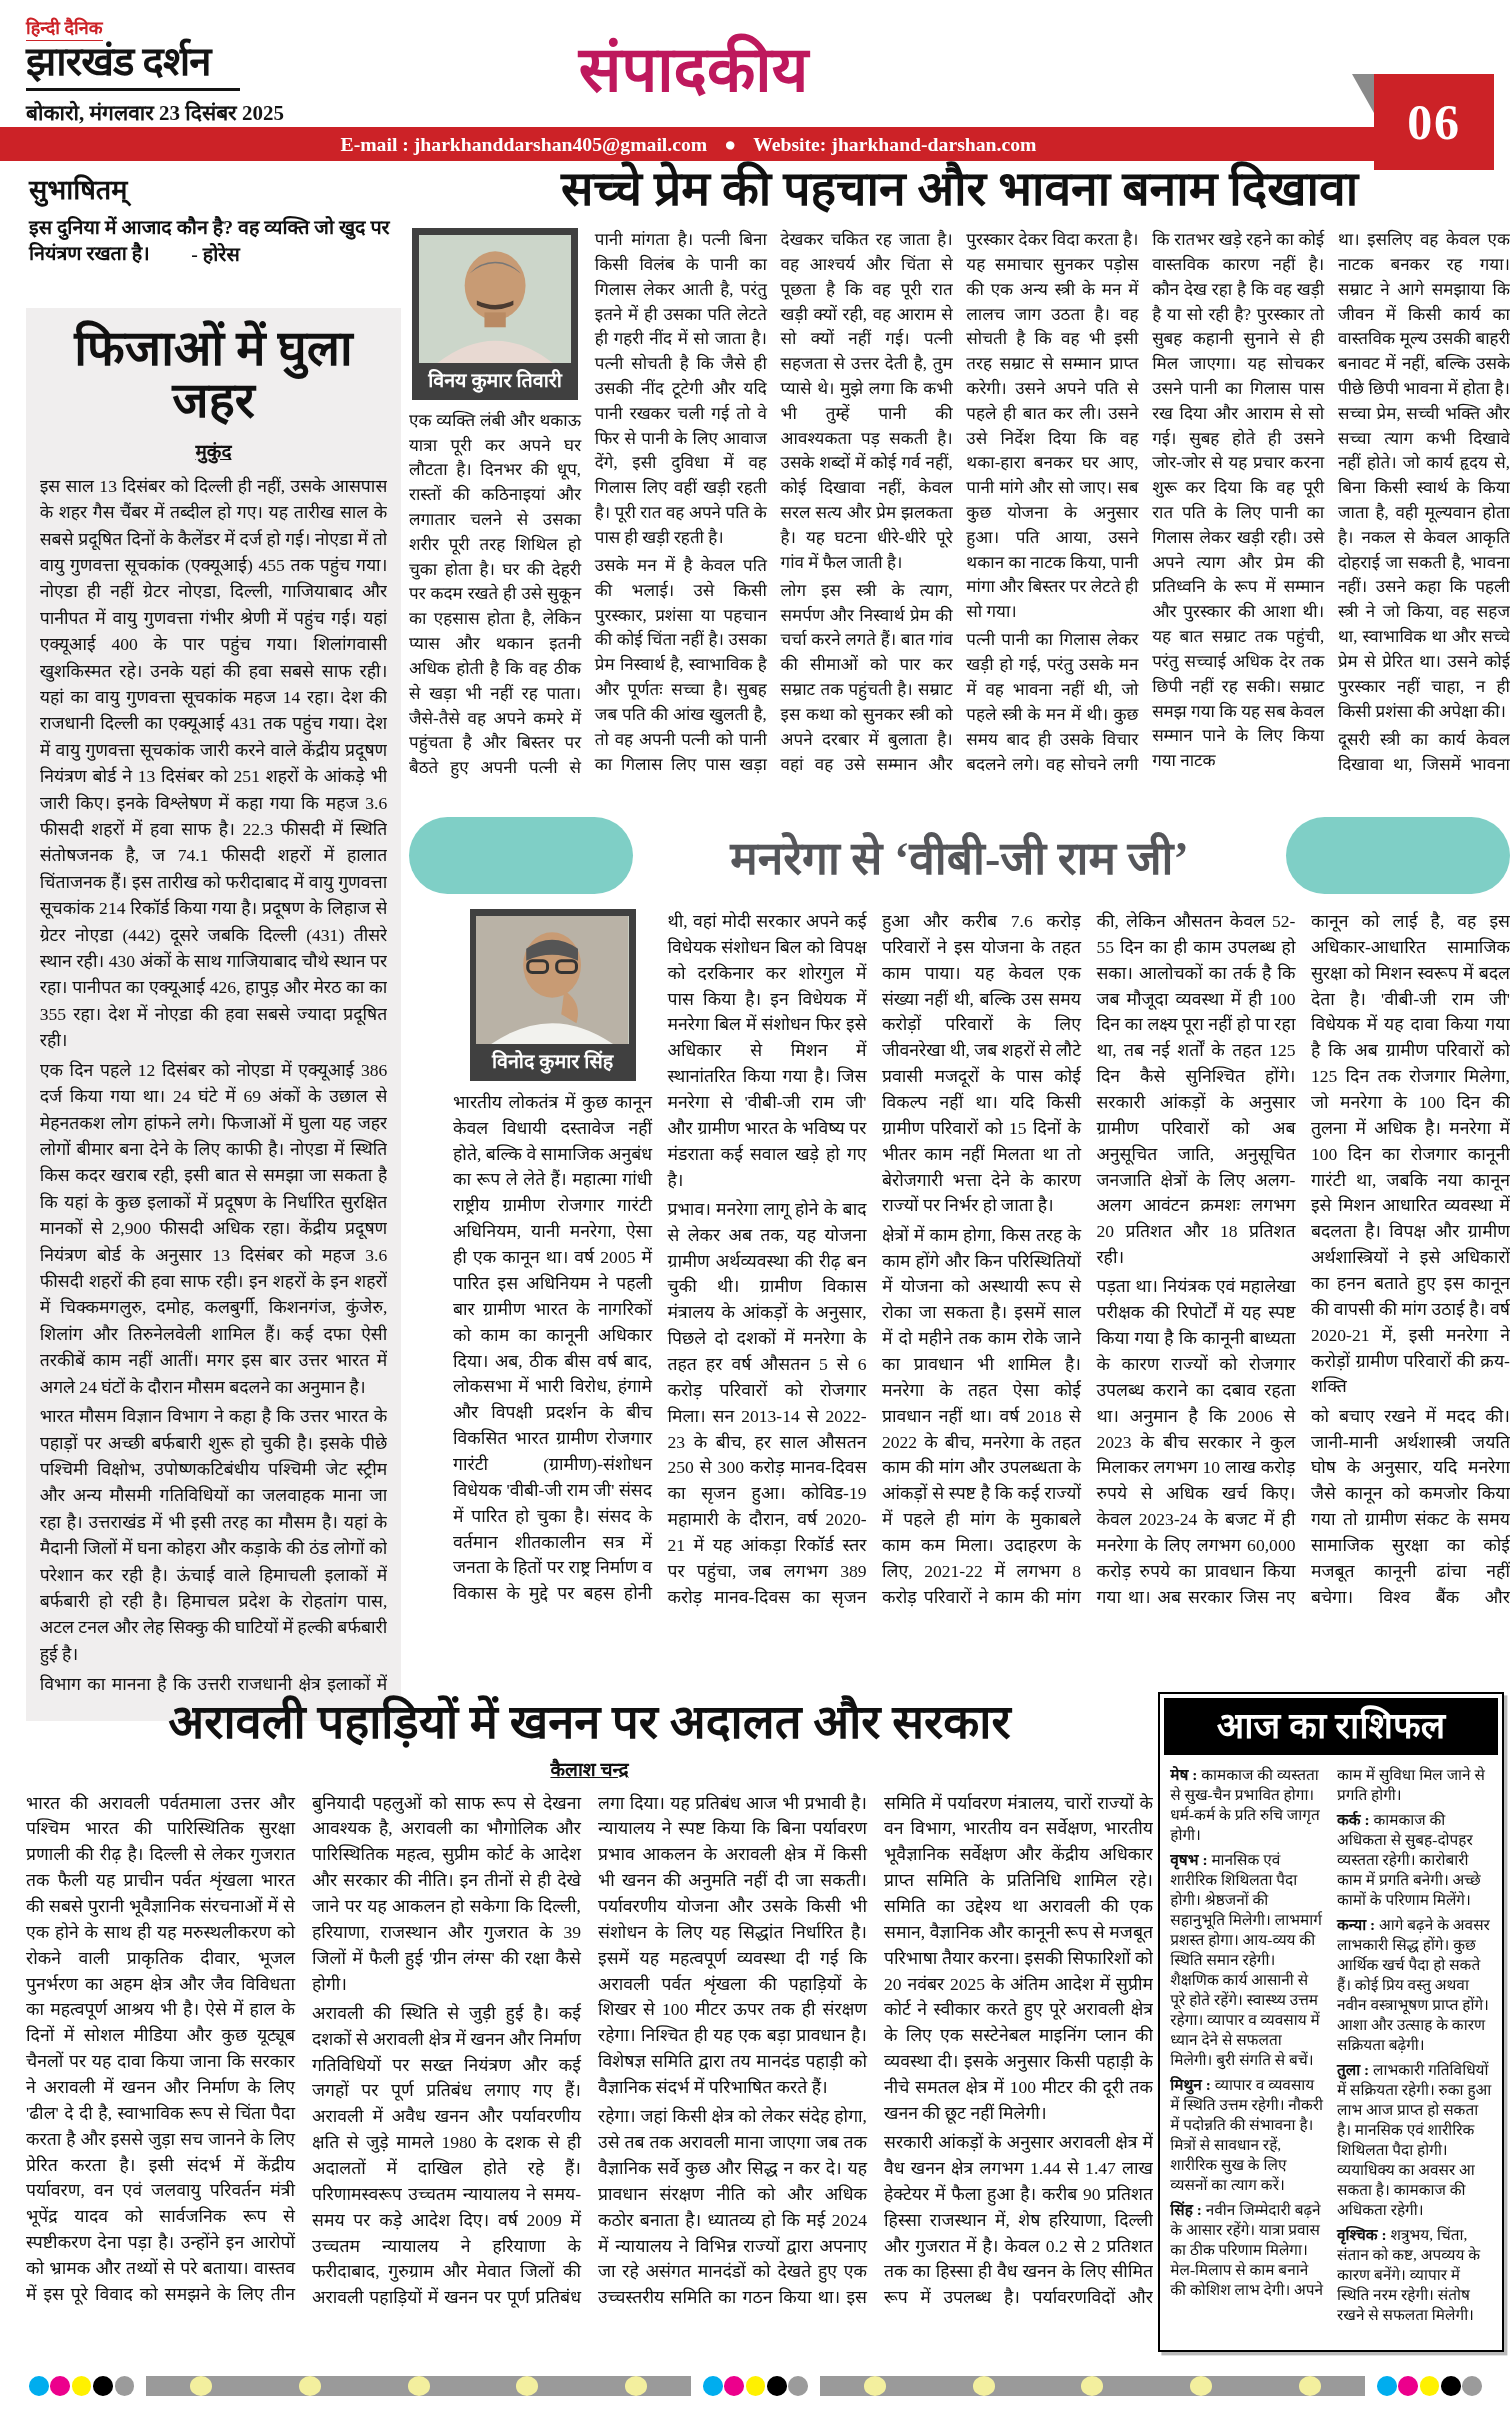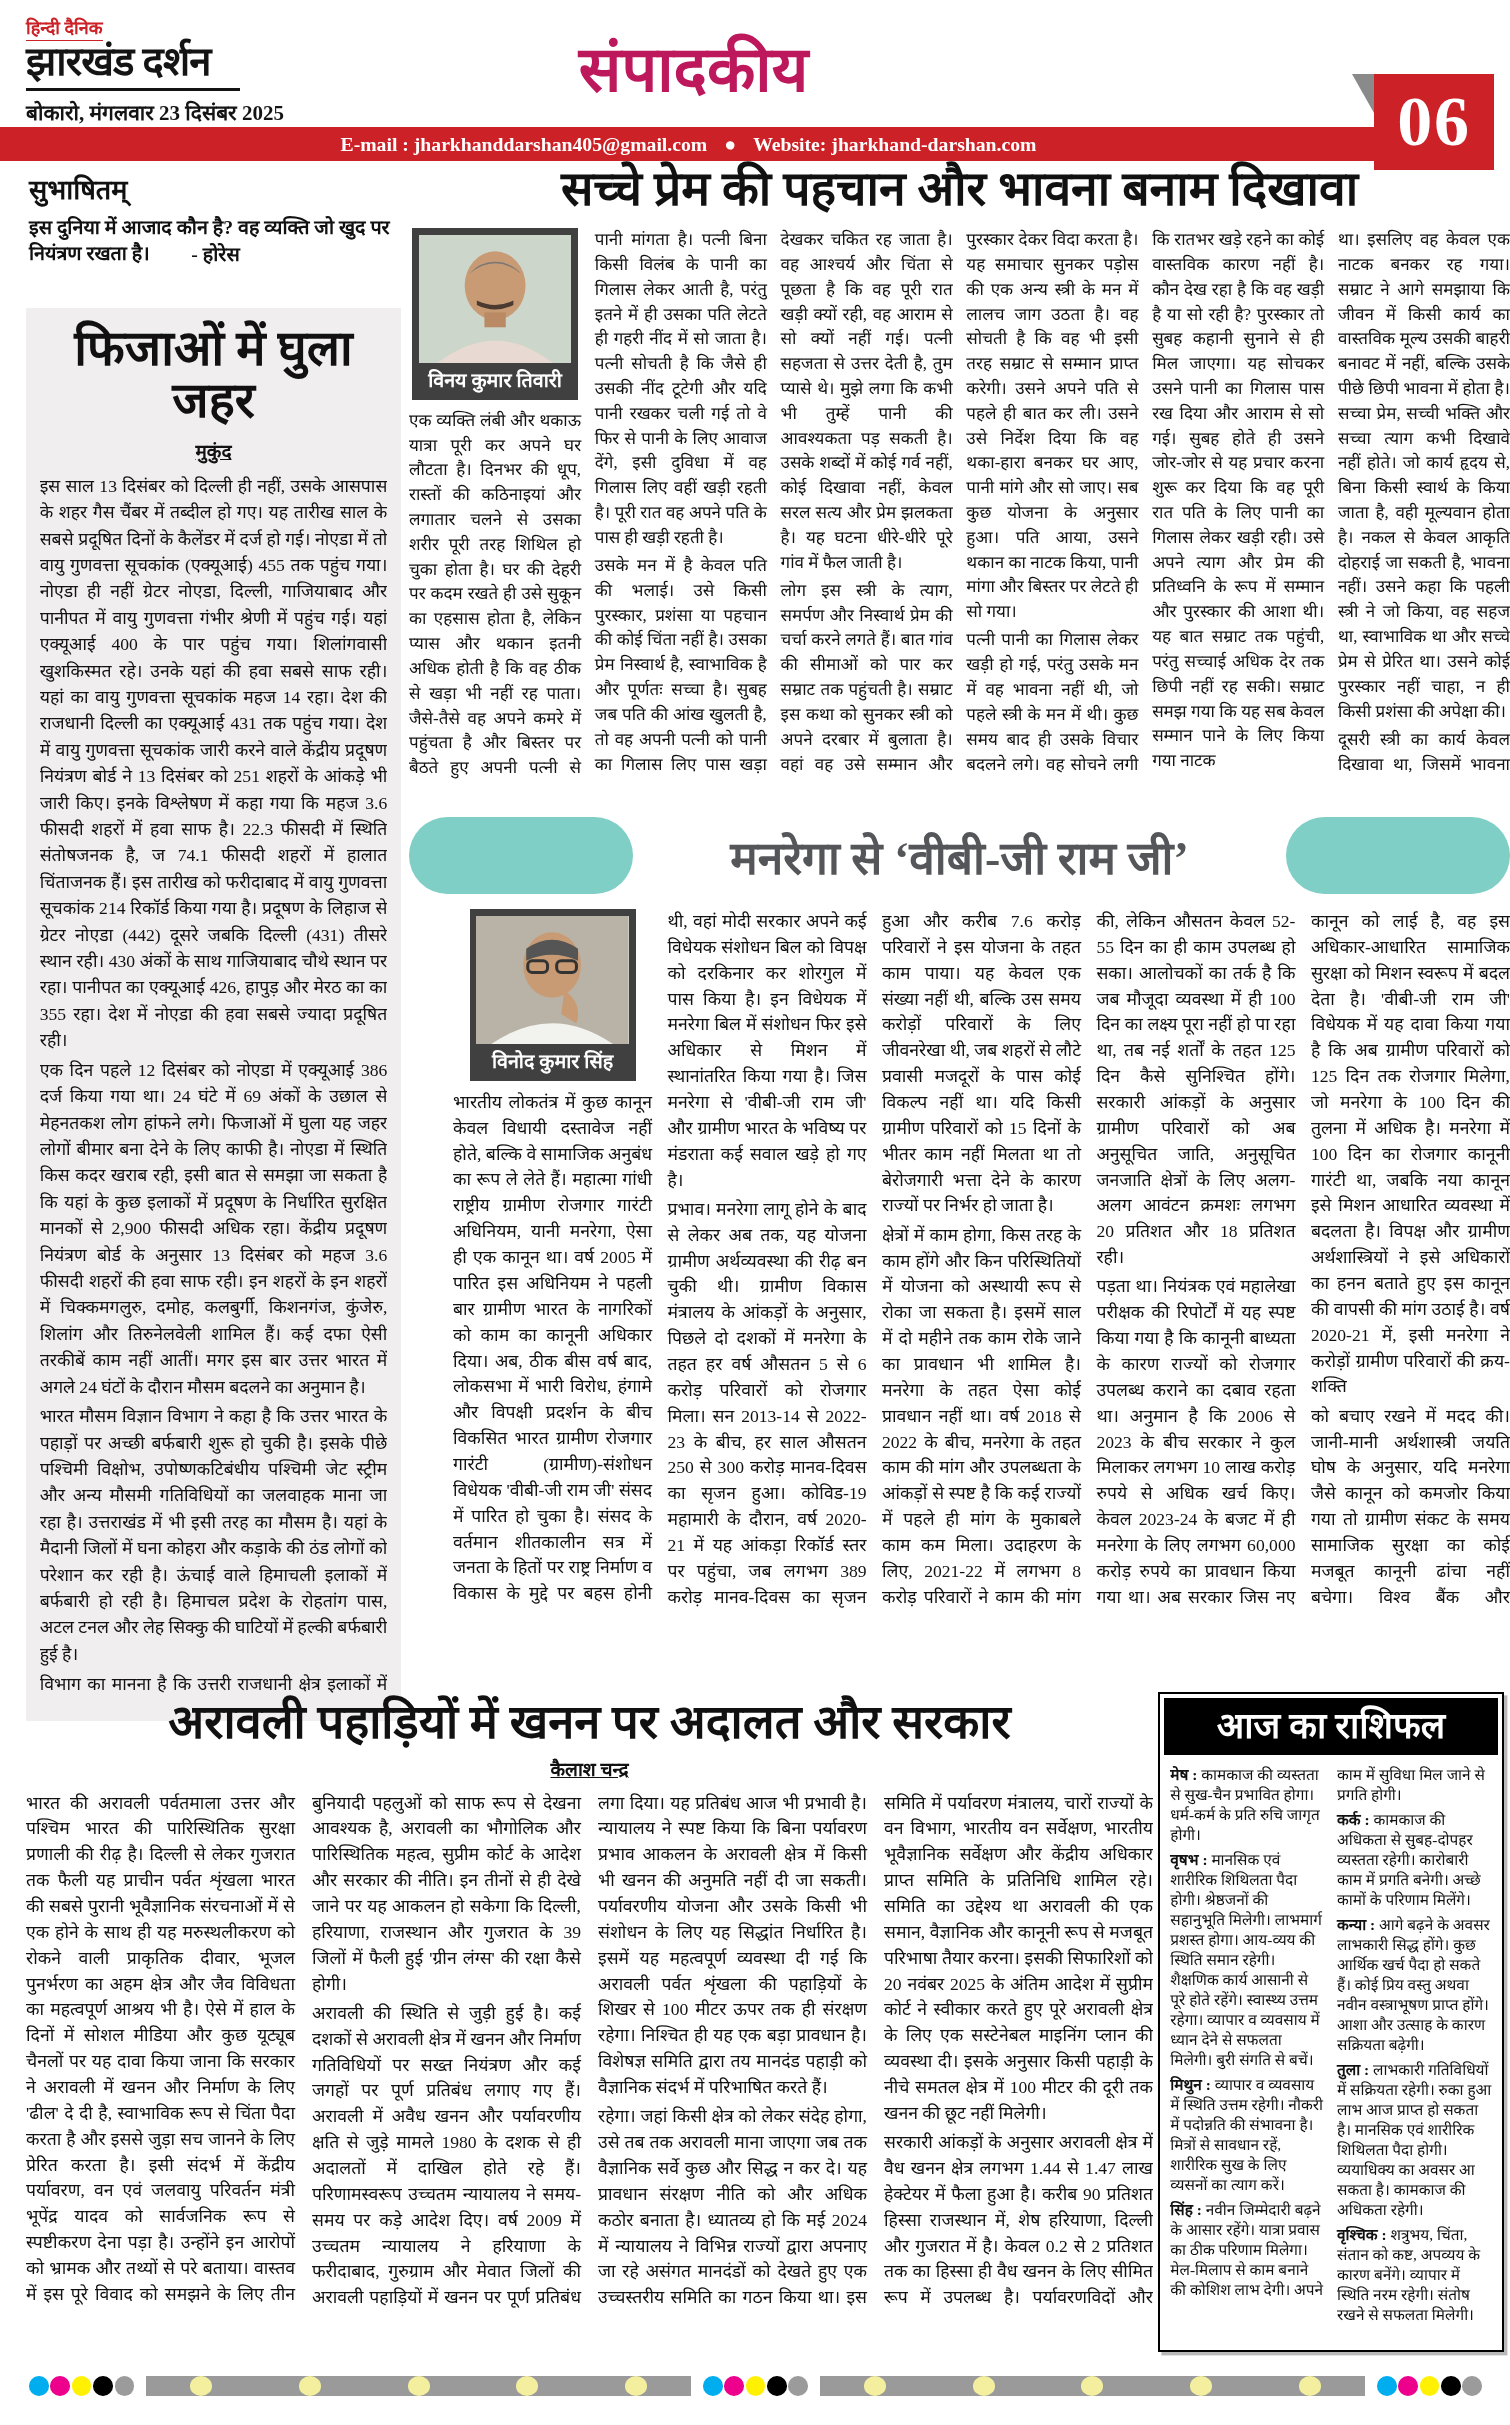--- a/index.html
+++ b/index.html
@@ -10,21 +10,21 @@
   .mast-left{position:absolute;left:26px;top:15.4px;width:283px;}
   .tagline{display:inline-block;color:#cc2227;font-weight:700;font-size:18px;border-bottom:1.7px solid #cc2227;padding-bottom:0.9px;}
   .paper-title{font-size:40px;font-weight:900;letter-spacing:-0.9px;line-height:1.05;color:#141414;}
   .mast-rule{width:214px;height:2.6px;background:#141414;margin:5.1px 0 6.9px 0;}
   .dateline{font-size:21px;font-weight:700;color:#141414;}
   .section-title{position:absolute;left:368px;top:24px;width:651px;text-align:center;font-size:63px;font-weight:900;color:#be185d;}
   .contact-bar{position:absolute;left:0;top:127px;width:1377px;height:34px;background:#cc2227;color:#fff;
     display:flex;align-items:center;justify-content:center;gap:17px;font-size:19.7px;font-weight:700;}
   .pagenum-box{position:absolute;left:1374px;top:74px;width:120px;height:96px;background:#cc2227;
     display:flex;align-items:center;justify-content:center;}
-  .pagenum-box span{color:#fff;font-size:70px;font-weight:900;letter-spacing:1.7px;}
+  .pagenum-box span{color:#fff;font-size:50px;font-weight:900;letter-spacing:1.7px;}
   .page-corner{position:absolute;left:1352px;top:74px;width:0;height:0;
     border-top:39px solid #8a8a8a;border-left:22px solid transparent;}
 
   
   .subhashitam{position:absolute;left:29px;top:170px;width:373px;}
   .subhashitam h2{margin:0 0 6.9px 0;font-size:27px;font-weight:900;}
   .subhashitam .quote{font-size:19.7px;font-weight:700;line-height:1.35;}
   .subhashitam .attr{text-align:center;font-size:19.7px;font-weight:700;margin-top:-26.6px;}
 
   .fiza-box{position:absolute;left:26px;top:308px;width:375px;height:1413px;background:#f0eeee;

